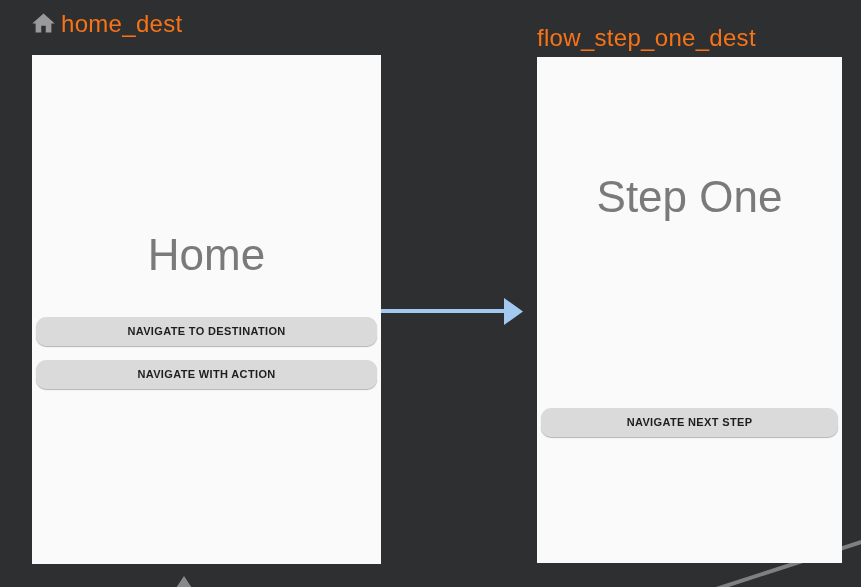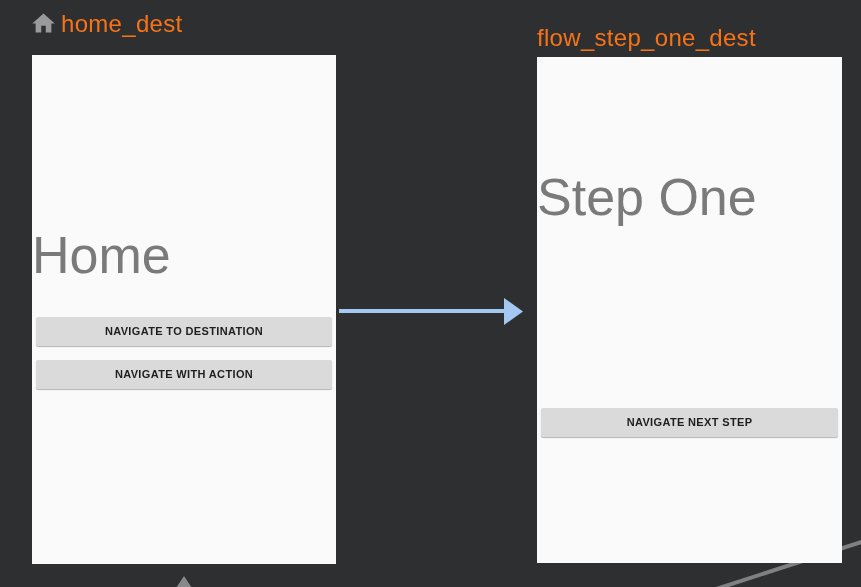--- a/index.html
+++ b/index.html
@@ -31,42 +31,42 @@
   #header-home { left: 30px; top: 10px; }
   #header-flow { left: 537px; top: 24px; }
   .start-icon { width: 27px; height: 27px; margin-right: 4px; display: inline-block; }
 
   
   .dest-card {
     position: absolute;
     background: #fafafa;
     z-index: 2;
   }
-  #card-home { left: 32px; top: 55px;  width: 304px; height: 509px; }
+  #card-home { left: 32px; top: 55px;  width: 349px; height: 509px; }
   #card-flow { left: 537px; top: 57px; width: 305px; height: 506px; }
 
   .screen-title {
     position: absolute;
     left: 0; width: 100%;
-    text-align: left;
+    text-align: center;
     color: #7a7a7a;
-    font-size: 52px;
+    font-size: 44px;
     line-height: 48px;
     font-weight: 400;
   }
   #home-title { top: 176px; }
   #flow-title { top: 116px; }
 
   .preview-btn {
     position: absolute;
     left: 4px; right: 4px;
     height: 29px;
     background: #dadada;
     border: none;
-    border-radius: 2px;
+    border-radius: 10px;
     box-shadow: 0 1px 1px rgba(0,0,0,0.28);
     font-family: "Liberation Sans", sans-serif;
     font-size: 11px;
     font-weight: bold;
     color: #1e1e1e;
     letter-spacing: 0.35px;
     text-align: center;
     line-height: 29px;
     padding: 0;
     white-space: nowrap;

